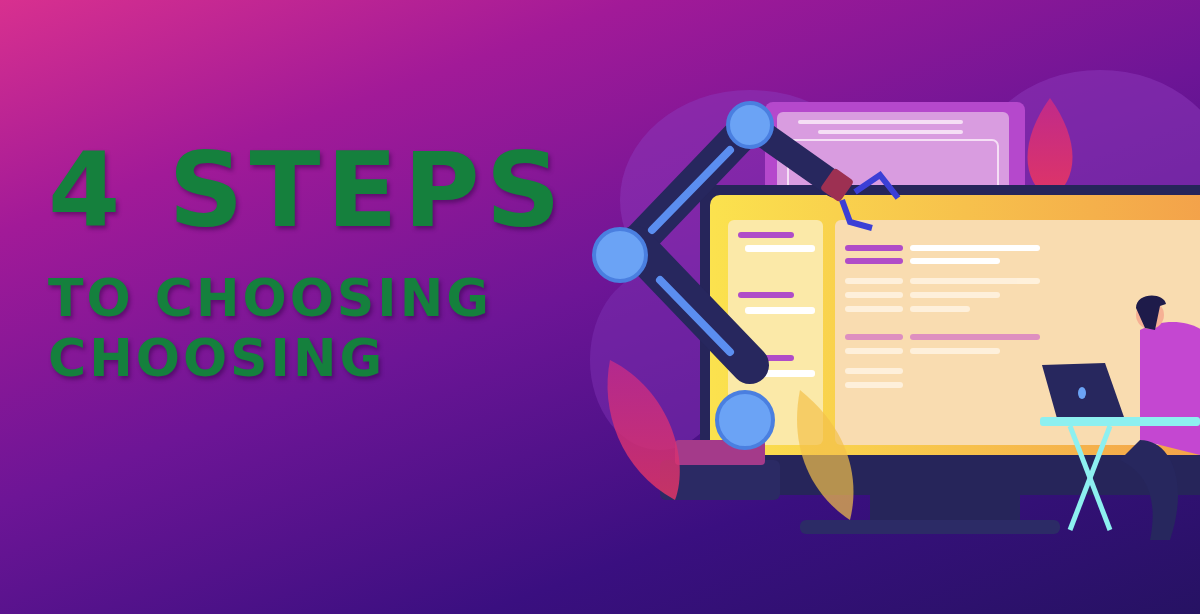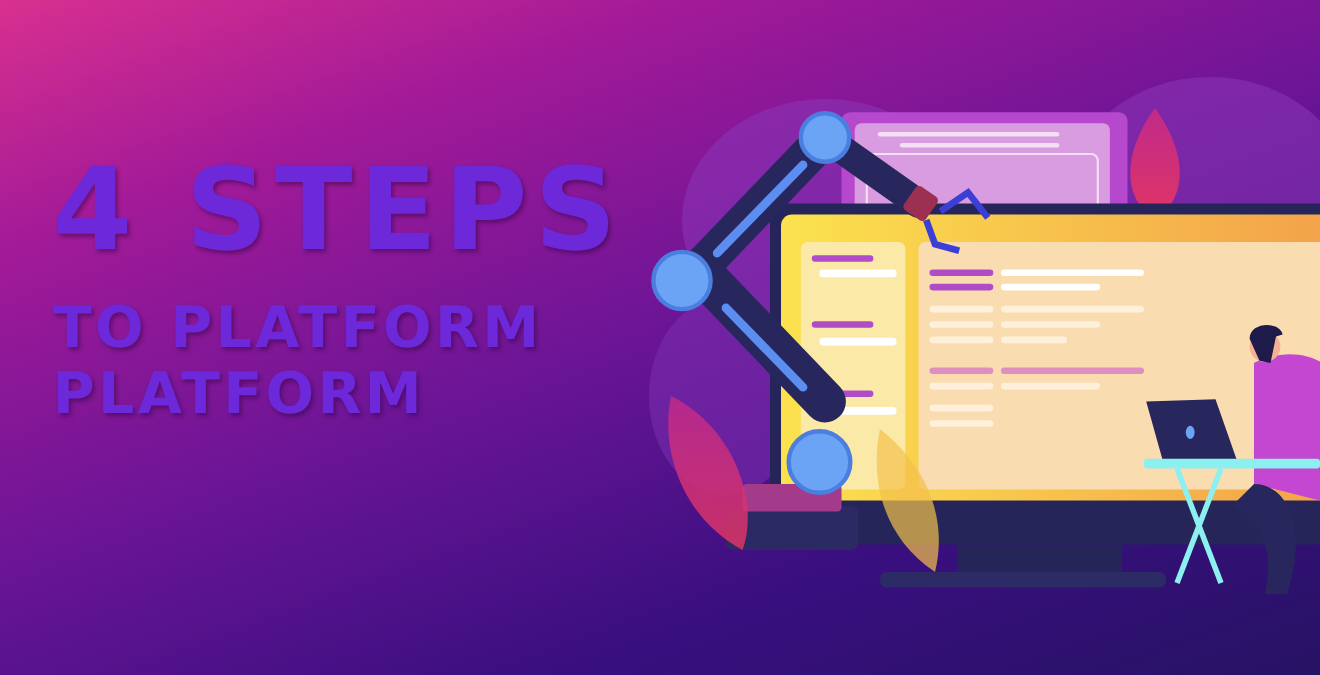--- a/index.html
+++ b/index.html
@@ -1,32 +1,32 @@
 <!DOCTYPE html>
 <html><head>
 <meta charset="utf-8">
 <style>
   html,body{margin:0;padding:0;}
   body{width:1200px;height:614px;overflow:hidden;position:relative;
     background:linear-gradient(160deg,#d8308f 0%,#a21a98 22%,#6d1596 48%,#3a0f80 75%,#261263 100%);
     font-family:"DejaVu Sans","Liberation Sans",sans-serif;}
-  .headline{position:absolute;left:48px;top:138px;color:#6d28d9;font-weight:bold;
+  .headline{position:absolute;left:48px;top:138px;color:#15803d;font-weight:bold;
     text-shadow:2px 3px 4px rgba(40,0,60,.45);letter-spacing:2px;}
   .h1{font-size:104px;line-height:104px;margin:0 0 26px 0;letter-spacing:6px;}
   .h2{font-size:52px;line-height:60px;margin:0;display:block;white-space:nowrap;letter-spacing:3px;}
   .art{position:absolute;left:580px;top:60px;width:620px;height:500px;}
 </style>
 </head>
 <body>
 
 <div>
   <div class="headline">
     <div class="h1">4 STEPS</div>
-    <span class="h2">TO PLATFORM</span>
-    <span class="h2">PLATFORM</span>
+    <span class="h2">TO CHOOSING</span>
+    <span class="h2">CHOOSING</span>
   </div>
 
   <svg class="art" viewBox="0 0 620 500" xmlns="http://www.w3.org/2000/svg">
     <defs>
       <linearGradient id="scr" x1="0" y1="0" x2="1" y2="0">
         <stop offset="0" stop-color="#fbe24e"></stop>
           <stop offset="1" stop-color="#f3a04a"></stop>
       </linearGradient>
       <linearGradient id="leaf" x1="0" y1="0" x2="0" y2="1">
         <stop offset="0" stop-color="#c02a8a"></stop>

